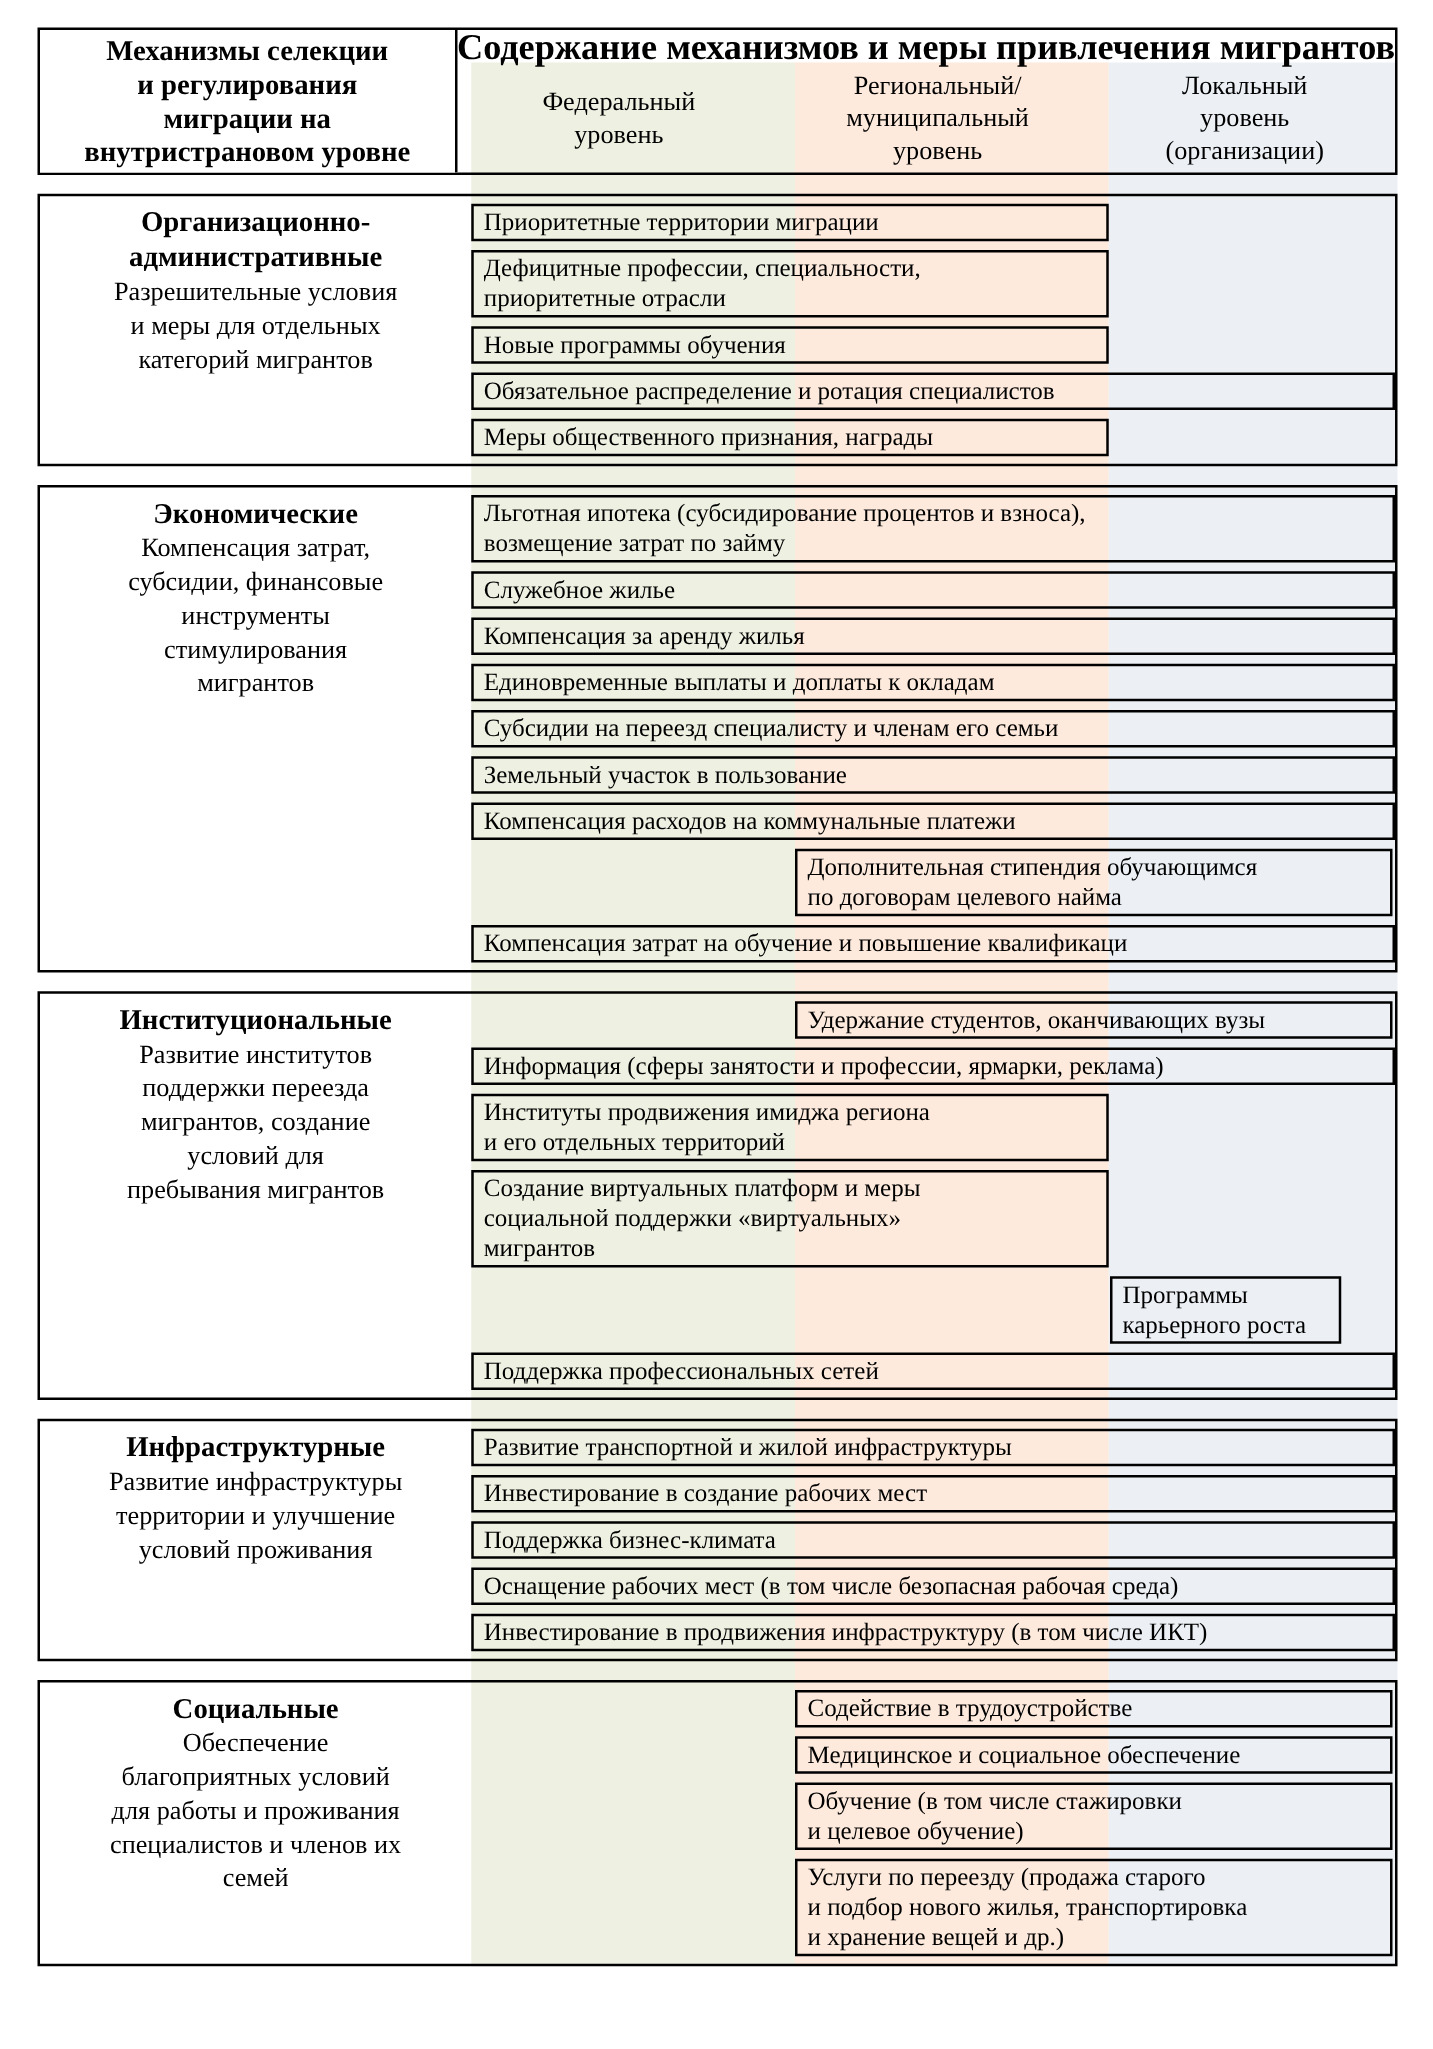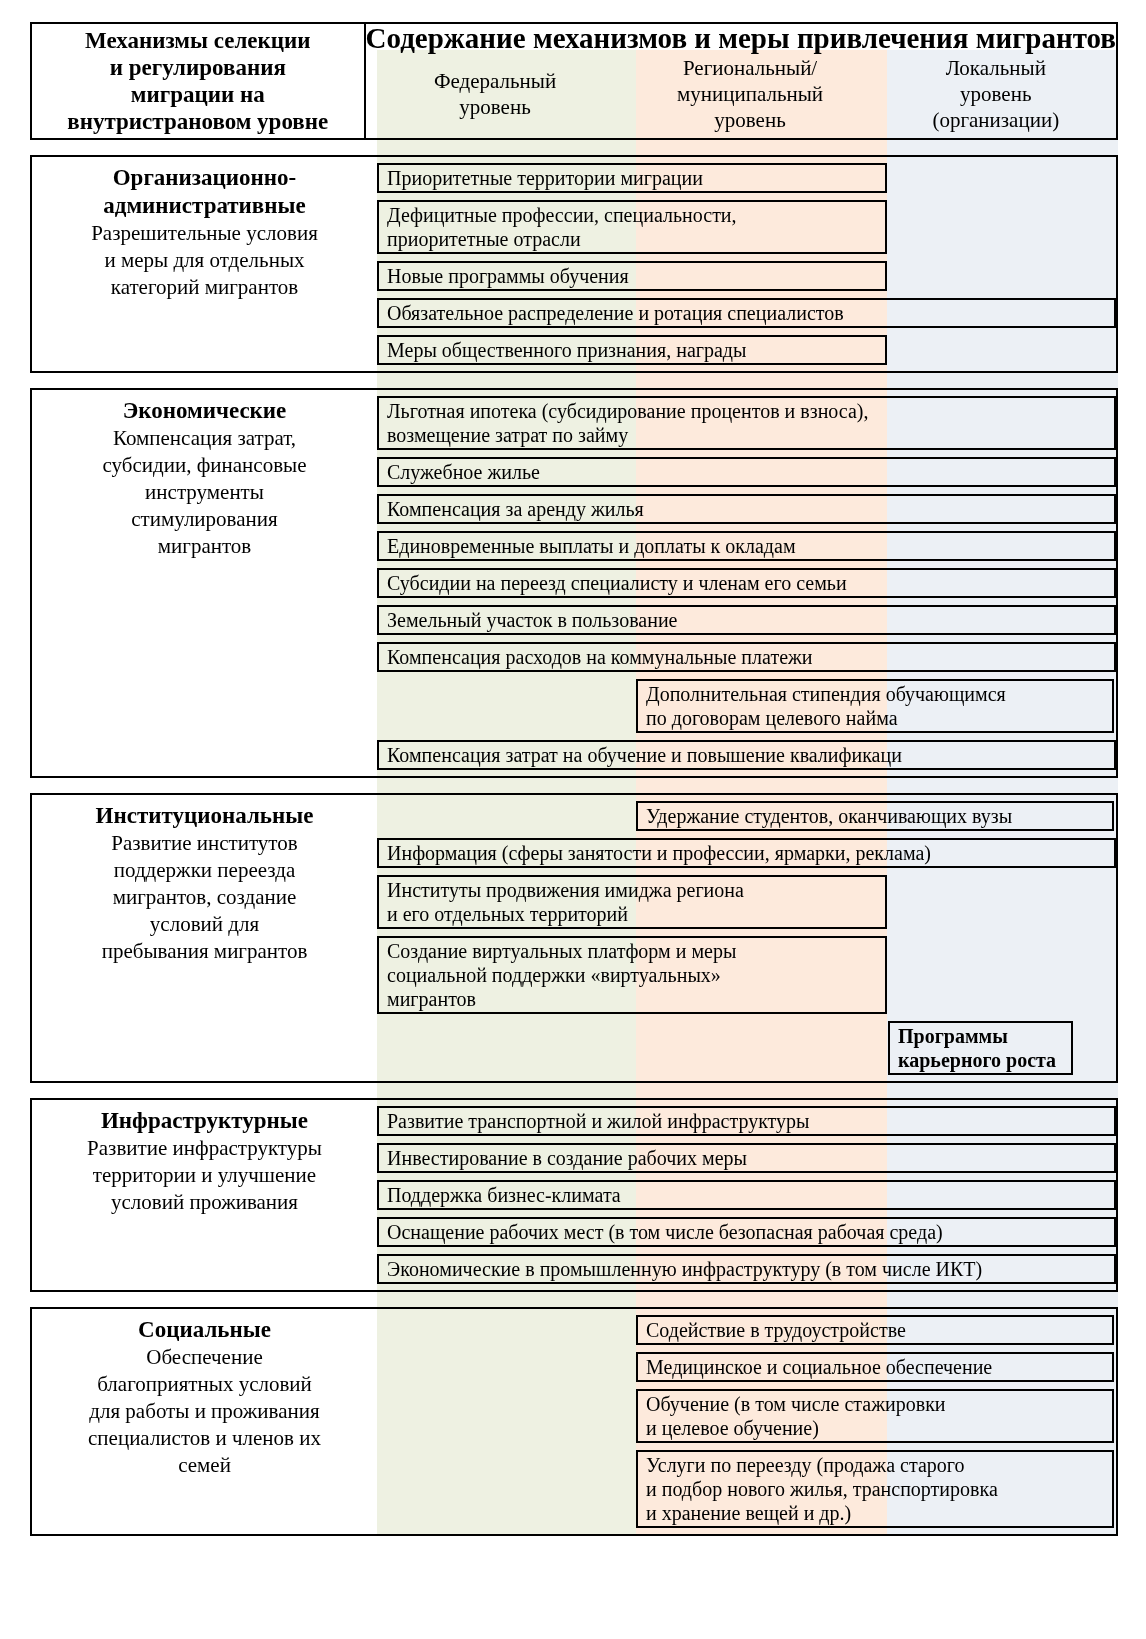--- a/index.html
+++ b/index.html
@@ -111,21 +111,21 @@
     line-height: 24px;
     padding: 1px 8px;
     white-space: pre-line;
     margin-bottom: 7px;
     background: transparent;
   }
   .mbox:last-child { margin-bottom: 0; }
   .span-federal-regional { width: 510px; margin-left: 0; }
   .span-federal-local    { width: 739px; margin-left: 0; }
   .span-regional-local   { width: 478px; margin-left: 259px; }
-  .span-local            { width: 185px; margin-left: 511px; font-weight: bold; }
+  .span-local            { width: 185px; margin-left: 511px; }
 </style>
 </head>
 <body>
 
 <div class="table-wrap">
 
   <div class="stripe stripe-federal"></div>
   <div class="stripe stripe-regional"></div>
   <div class="stripe stripe-local"></div>
 
@@ -203,36 +203,37 @@
     <div class="row-boxes">
       <div class="mbox span-regional-local">Удержание студентов, оканчивающих вузы</div>
       <div class="mbox span-federal-local">Информация (сферы занятости и профессии, ярмарки, реклама)</div>
       <div class="mbox span-federal-regional">Институты продвижения имиджа региона
 и его отдельных территорий</div>
       <div class="mbox span-federal-regional">Создание виртуальных платформ и меры
 социальной поддержки «виртуальных»
 мигрантов</div>
       <div class="mbox span-local">Программы
 карьерного роста</div>
+      <div class="mbox span-federal-local">Поддержка профессиональных сетей</div>
     </div>
   </div>
 
   <div class="row">
     <div class="row-label">
       <div class="row-title">Инфраструктурные</div>
       <div class="row-desc">Развитие инфраструктуры
 территории и улучшение
 условий проживания</div>
     </div>
     <div class="row-boxes">
       <div class="mbox span-federal-local">Развитие транспортной и жилой инфраструктуры</div>
-      <div class="mbox span-federal-local">Инвестирование в создание рабочих меры</div>
+      <div class="mbox span-federal-local">Инвестирование в создание рабочих мест</div>
       <div class="mbox span-federal-local">Поддержка бизнес-климата</div>
       <div class="mbox span-federal-local">Оснащение рабочих мест (в том числе безопасная рабочая среда)</div>
-      <div class="mbox span-federal-local">Экономические в промышленную инфраструктуру (в том числе ИКТ)</div>
+      <div class="mbox span-federal-local">Инвестирование в продвижения инфраструктуру (в том числе ИКТ)</div>
     </div>
   </div>
 
   <div class="row">
     <div class="row-label">
       <div class="row-title">Социальные</div>
       <div class="row-desc">Обеспечение
 благоприятных условий
 для работы и проживания
 специалистов и членов их

